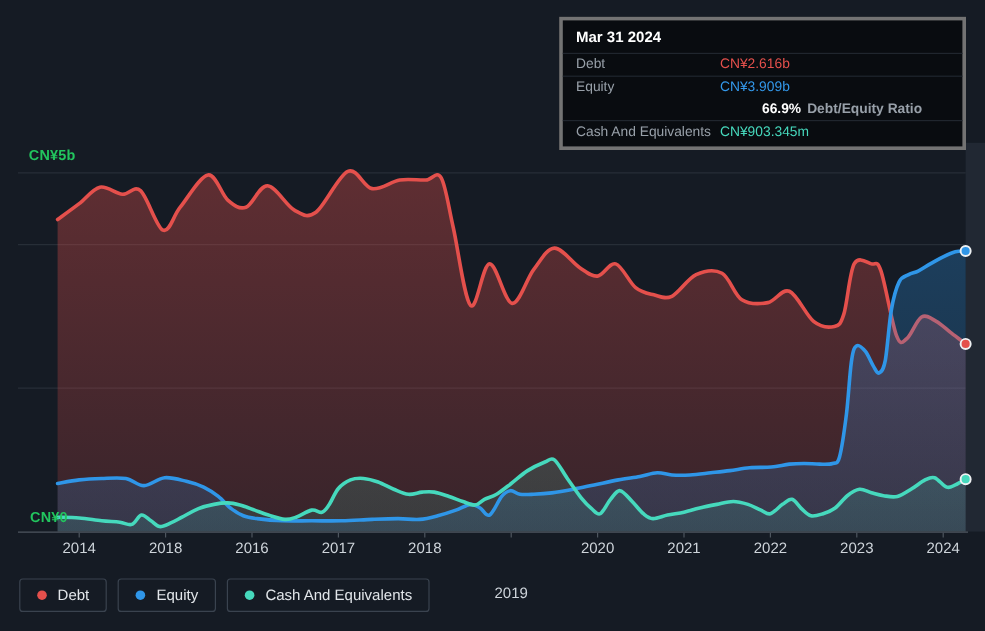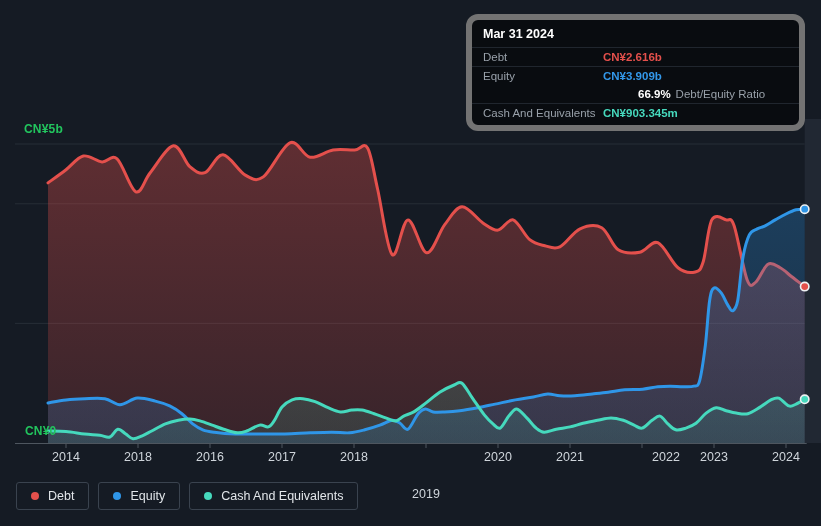--- a/index.html
+++ b/index.html
@@ -5,30 +5,30 @@
   html,body{margin:0;padding:0;background:#151b24;}
   .stage{position:relative;width:821px;height:526px;overflow:hidden;background:#151b24;
          font-family:"Liberation Sans",sans-serif;}
   #chart-svg{position:absolute;left:0;top:0;display:block;}
   .y-label{position:absolute;color:#22c55e;font-size:12px;font-weight:700;letter-spacing:.2px;}
   .y-label.top{left:24px;top:122px;}
   .y-label.bottom{left:25px;top:424px;}
   .x-label{position:absolute;top:450px;transform:translateX(-50%);
            color:#cfd5db;font-size:12.5px;}
   .tooltip{position:absolute;left:466px;top:14px;width:339px;box-sizing:border-box;
-           background:#090c10;border:6px solid #737373;border-radius:12px;z-index:5;}
+           background:#090c10;border:3px solid #737373;border-radius:0;z-index:5;}
   .tt-title{padding:7px 11px 6px;font-size:12.5px;font-weight:700;color:#ffffff;
             border-bottom:1px solid #20262e;}
   .tt-row{display:flex;align-items:center;height:18px;font-size:11.5px;}
   .tt-row.sep{border-bottom:1px solid #20262e;}
   .tt-row .lbl{width:120px;padding-left:11px;color:#98a0a9;flex:none;}
-  .tt-row .val{font-weight:700;}
+  .tt-row .val{font-weight:400;}
   .val.debt{color:#e4504c;} .val.equity{color:#3398ea;} .val.cash{color:#46d9bd;}
   .tt-row .pct{font-weight:700;color:#ffffff;margin-right:5px;margin-left:35px;}
-  .tt-row .rest{color:#98a0a9;font-weight:400;}
+  .tt-row .rest{color:#98a0a9;font-weight:700;}
   .tooltip .pad-bottom{height:3px;}
   .legend{position:absolute;left:16px;top:482px;display:flex;gap:9px;}
   .chip{display:flex;align-items:center;gap:9px;height:26px;padding:0 14px;
         border:1px solid #3a434f;border-radius:3px;color:#e2e6ea;font-size:12.5px;
         background:transparent;cursor:pointer;}
   .dot{width:8px;height:8px;border-radius:50%;flex:none;}
 </style>
 </head>
 <body>
 
@@ -85,21 +85,21 @@
 
   <div id="x-labels">
       <div class="x-label" style="left: 66px; text-align: right;">2014</div>
       <div class="x-label" style="left: 138px;">2018</div>
       <div class="x-label" style="left: 210px;">2016</div>
       <div class="x-label" style="left: 282px;">2017</div>
       <div class="x-label" style="left: 354px;">2018</div>
       <div class="x-label" style="left: 426px; margin-top: 37px;">2019</div>
       <div class="x-label" style="left: 498px;">2020</div>
       <div class="x-label" style="left: 570px;">2021</div>
-      <div class="x-label" style="left: 666px;">2022</div>
+      <div class="x-label" style="left: 642px;">2022</div>
       <div class="x-label" style="left: 714px;">2023</div>
       <div class="x-label" style="left: 786px;">2024</div>
     </div>
 
   <div class="tooltip">
     <div class="tt-title">Mar 31 2024</div>
     <div class="tt-row sep">
       <span class="lbl">Debt</span>
       <span class="val debt">CN¥2.616b</span>
     </div>

